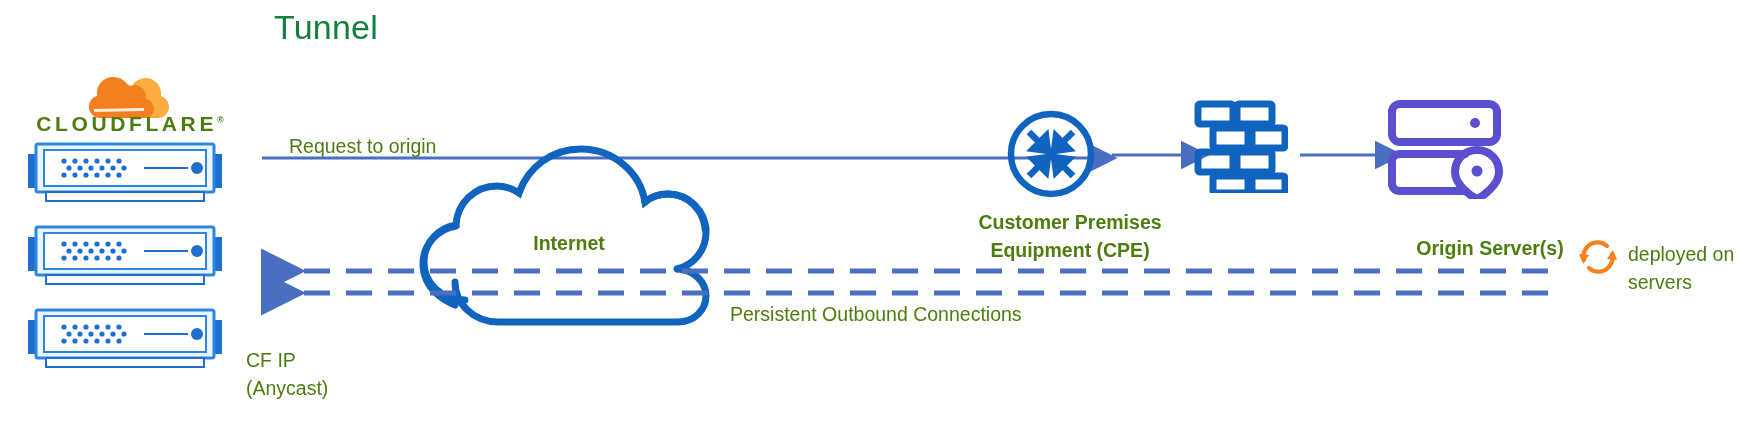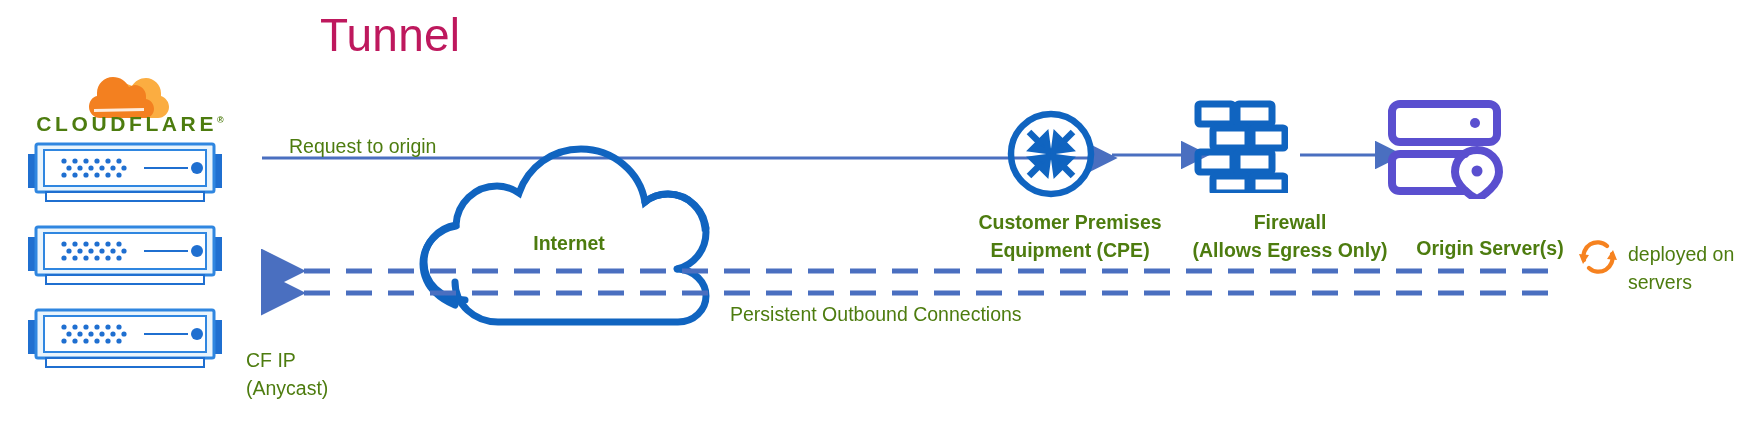--- a/index.html
+++ b/index.html
@@ -17,25 +17,24 @@
     height: 422px;
     background: #ffffff;
     overflow: hidden;
   }
   .abs { position: absolute; }
 
   
   #title {
     left: 274px;
     top: 8px;
-    font-size: 46px;
-    color: #be185d;
+    font-size: 34px;
+    color: #15803d;
     letter-spacing: 0.2px;
     white-space: nowrap;
-    margin-left: 46px;
   }
 
   
   #cf-logo {
     left: 30px;
     top: 72px;
     width: 200px;
     height: 70px;
   }
   #cf-wordmark {
@@ -320,24 +319,20 @@
   <div class="abs lbl" id="lbl-cfip">
     <div>CF IP</div>
     <div>(Anycast)</div>
   </div>
 
   <div class="abs lbl ctr" id="lbl-cpe">
     <div>Customer Premises</div>
     <div>Equipment (CPE)</div>
   </div>
 
-  <div class="abs lbl ctr" id="lbl-firewall">
-    <div>Firewall</div>
-    <div>(Allows Egress Only)</div>
-  </div>
 
   <div class="abs lbl ctr" id="lbl-origin">Origin Server(s)</div>
 
   <div class="abs lbl" id="lbl-cfd">
     <div>deployed on</div>
     <div>servers</div>
   </div>
 
 </div>
 

